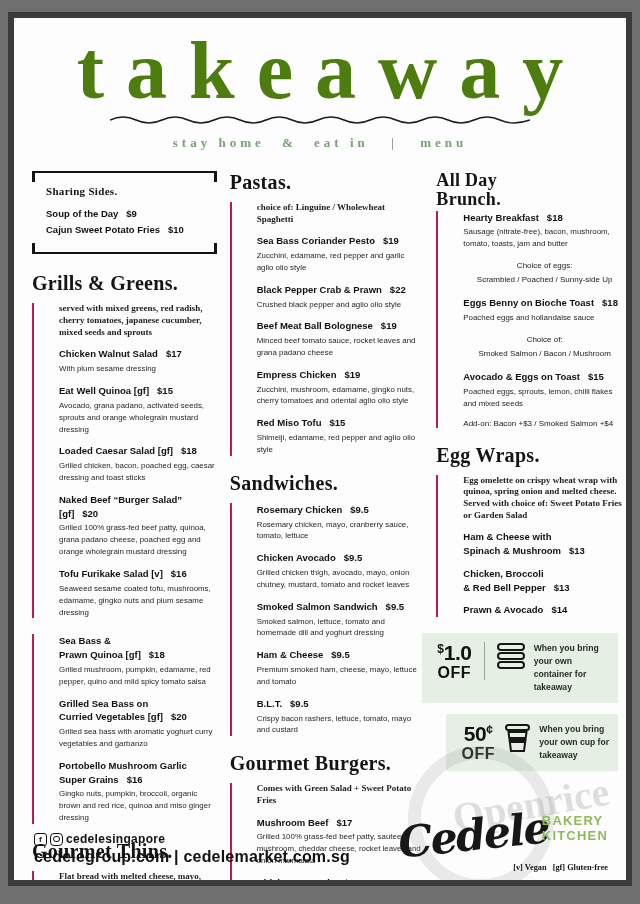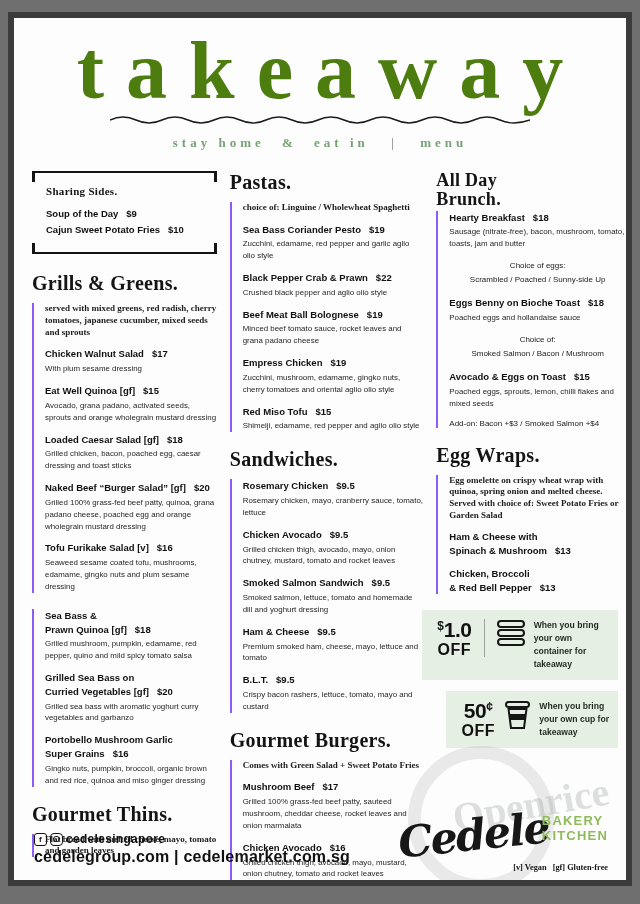--- a/index.html
+++ b/index.html
@@ -17,21 +17,21 @@
 
   
   .columns{display:flex;gap:13px;margin:20px 0 0 18px;align-items:flex-start;}
   .col{box-sizing:border-box;}
   .col-left{width:187px;}
   .col-mid{width:196px;}
   .col-right{width:192px;}
 
   .sec-title{font-family:"Liberation Serif","DejaVu Serif",serif;font-weight:bold;font-size:20px;margin:0 0 8px 0;letter-spacing:0.3px;color:#141414;}
   .sec{margin-bottom:16px;}
-  .sec-body{border-left:2px solid #8b5cf6;padding-left:11px;}
+  .sec-body{border-left:2px solid #be185d;padding-left:25px;}
   .intro{font-family:"Liberation Serif","DejaVu Serif",serif;font-weight:bold;font-size:9px;line-height:1.3;margin:0 0 9px 0;color:#1c1c1c;}
   .item{margin:0 0 9px 0;}
   .ln{font-weight:bold;font-size:9.5px;line-height:1.45;color:#101010;}
   .pr{margin-left:8px;font-weight:bold;}
   .ds{font-size:7.9px;line-height:1.5;color:#262626;margin-top:2px;}
   .note{font-size:8px;line-height:1.7;color:#202020;margin:2px 0 10px 0;text-align:center;}
   .addon{font-size:8px;color:#202020;margin-top:6px;}
 
   
   .share-box{position:relative;border-top:2.5px solid #141414;border-bottom:2.5px solid #141414;padding:12px 6px 14px 14px;margin-bottom:18px;}
@@ -273,20 +273,23 @@
           <div class="sec-body">
             <p class="intro">Egg omelette on crispy wheat wrap with quinoa, spring onion and melted cheese. Served with choice of: Sweet Potato Fries or Garden Salad</p>
             <div class="item">
               <div class="ln"><span>Ham &amp; Cheese with</span></div>
               <div class="ln"><span>Spinach &amp; Mushroom</span><span class="pr">$13</span></div>
             </div>
             <div class="item">
               <div class="ln"><span>Chicken, Broccoli</span></div>
               <div class="ln"><span>&amp; Red Bell Pepper</span><span class="pr">$13</span></div>
             </div>
+            <div class="item">
+              <div class="ln"><span>Prawn &amp; Avocado</span><span class="pr">$14</span></div>
+            </div>
           </div>
         </div>
 
         <div class="promo promo1">
           <div class="pval">
             <div><span class="sup">$</span><span class="big">1.0</span><span class="sup"></span></div>
             <div class="off">OFF</div>
           </div>
           <div class="pdiv"></div>
           <svg class="picon" width="30" height="28" viewBox="0 0 30 28">

